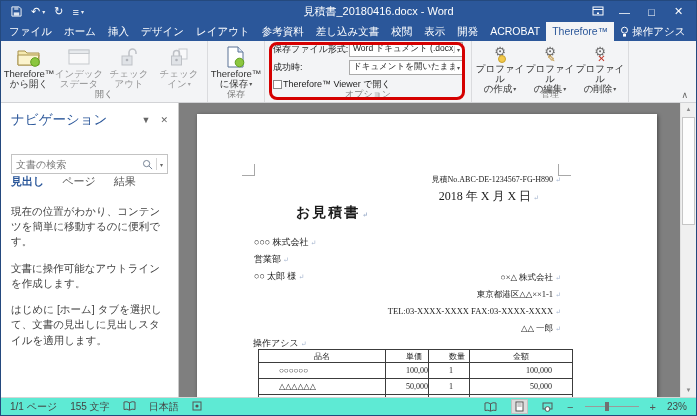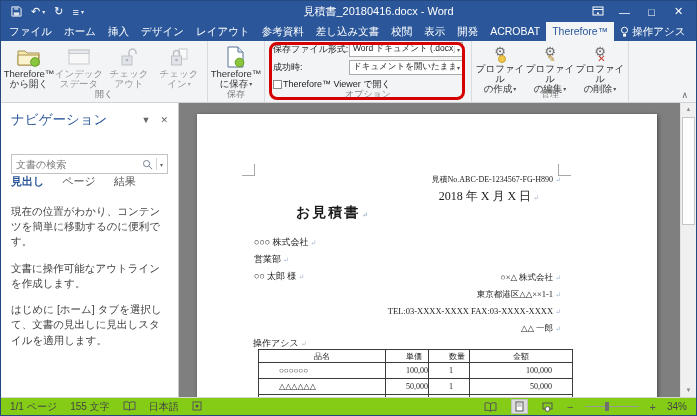--- a/index.html
+++ b/index.html
@@ -100,21 +100,21 @@
   .c-qty   { width:30px;  text-align:center; }
   .c-amt   { width:103px; text-align:right; }
 
   .vscroll { width:16px; flex:0 0 auto; background:#f0f0f0; border-left:1px solid #e3e3e3; position:relative; }
   .varrow { position:absolute; left:0; width:100%; text-align:center; font-size:6px; color:#8a8a8a; line-height:13px; }
   .varrow.up { top:0; } .varrow.down { bottom:0; }
   .vthumb { position:absolute; left:1px; top:14px; width:13px; height:108px; background:#fdfdfd;
             border:1px solid #c6c6c6; }
 
   
-  .statusbar { height:18px; flex:0 0 auto; background:#84cc16; border-top:1px solid #d6d6d6;
+  .statusbar { height:18px; flex:0 0 auto; background:#5eead4; border-top:1px solid #d6d6d6;
                display:flex; align-items:center; padding:0 9px; font-size:10px; color:#444; gap:13px; }
   .sb-right { margin-left:auto; display:flex; align-items:center; gap:11px; }
   .viewbtn { display:flex; align-items:center; padding:1px 3px; }
   .viewbtn.selected { background:#dcdcdc; border:1px solid #c0c0c0; }
   .ztrack { width:54px; height:1px; background:#9a9a9a; position:relative; }
   .zthumb { position:absolute; left:20px; top:-4px; width:4px; height:9px; background:#707070; }
   .zsign { font-size:11px; color:#555; }
 </style>
 </head>
 <body>
@@ -439,16 +439,16 @@
         <svg width="11" height="10" viewBox="0 0 11 10">
             <rect x="1" y="1" width="9" height="6" fill="none" stroke="#555"></rect>
             <circle cx="5.5" cy="7" r="2.4" fill="#fff" stroke="#555"></circle>
           </svg>
       </span>
       <span class="zsign">−</span>
       <span class="ztrack">
           <span class="zthumb"></span>
         </span>
       <span class="zsign">+</span>
-      <span>34%</span>
+      <span>23%</span>
     </div>
   </div>
 </div>
 
 </body></html>

